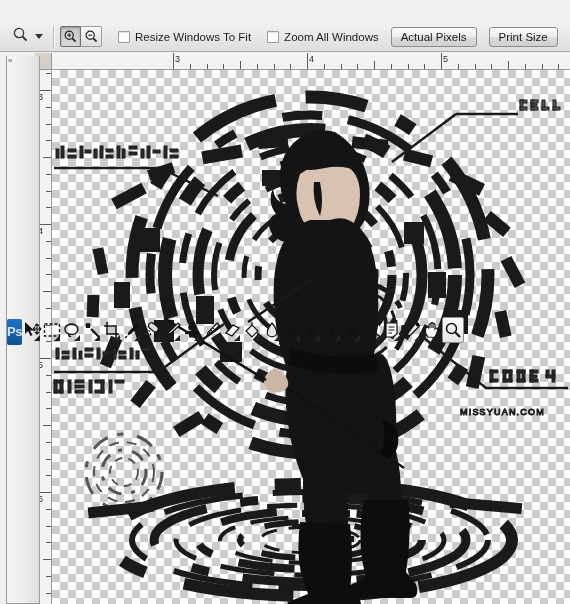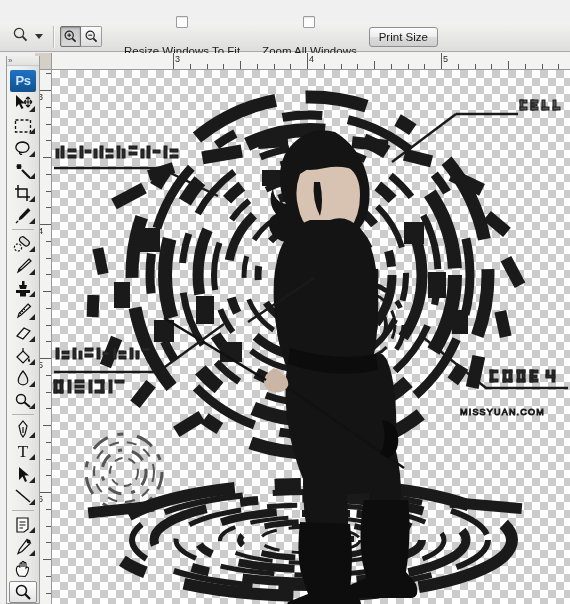--- a/index.html
+++ b/index.html
@@ -45,21 +45,21 @@
     background:linear-gradient(to bottom,#fcfcfc,#dcdcdc);
     border:1px solid #9a9a9a; border-radius:2px;
   }
   .mini-btn.on {
     background:linear-gradient(to bottom,#c6c6c6,#dadada);
     border-color:#6f6f6f; box-shadow:inset 0 1px 2px rgba(0,0,0,.3);
   }
   .mini-group { display:flex; }
   .mini-group .mini-btn:first-child { border-radius:2px 0 0 2px; }
   .mini-group .mini-btn:last-child { border-radius:0 2px 2px 0; border-left:none; }
-  .chk-wrap { display:flex; align-items:center; gap:17px; margin-left:22px;flex-direction:column; }
+  .chk-wrap { display:flex; align-items:center; gap:5px; margin-left:16px; }
   .chk {
     width:12px; height:12px; background:#fdfdfd;
     border:1px solid #9c9c9c; border-radius:1px;
     box-shadow:inset 0 1px 1px rgba(0,0,0,.10);
   }
   .chk-label { font-size:11.5px; color:#1c1c1c; white-space:nowrap; }
   .obtn {
     height:20px; padding:0 9px; margin-left:12px;
     background:linear-gradient(to bottom,#fdfdfd 0%,#ededed 48%,#dcdcdc 52%,#cfcfcf 100%);
     border:1px solid #8e8e8e; border-radius:3px;
@@ -102,21 +102,21 @@
     background-color:#ffffff;
   }
   #artwork { position:absolute; inset:0; }
 
   
   #toolbar {
     position:absolute; left:6px; top:56px; width:34px; height:548px;
     background:linear-gradient(to right,#f4f4f2 0%,#ececeA 60%,#dedede 100%);
     border:1px solid #9b9b9b; border-top:none;
     z-index:5;
-    display:flex; flex-direction:column; align-items:center;
+    display:flex; flex-direction:row; align-items:center;
   }
   #tb-head {
     width:100%; height:12px;
     background:linear-gradient(to bottom,#eeeeec,#e2e2e0);
     display:flex; align-items:center; justify-content:center;
     border-bottom:1px solid #c8c8c8;
   }
   #ps-logo {
     width:26px; height:26px; margin-top:4px;
     background:linear-gradient(to bottom,#1f72c4,#11518f);
@@ -186,20 +186,21 @@
     <div class="chk-wrap">
       <span class="chk"></span>
       <span class="chk-label">Resize Windows To Fit</span>
     </div>
 
     <div class="chk-wrap">
       <span class="chk"></span>
       <span class="chk-label">Zoom All Windows</span>
     </div>
 
+    <div class="obtn">Actual Pixels</div>
     <div class="obtn">Print Size</div>
   </div>
 
   <div id="ruler-h">
       <div class="tick" style="left: 138px; top: 0px; width: 1px; height: 17px;"></div>
       <div class="rlabel" style="left: 140px; top: 1px;">3</div>
       <div class="tick" style="left: 154.75px; top: 11px; width: 1px; height: 6px;"></div>
       <div class="tick" style="left: 171.5px; top: 11px; width: 1px; height: 6px;"></div>
       <div class="tick" style="left: 188.25px; top: 11px; width: 1px; height: 6px;"></div>
       <div class="tick" style="left: 205px; top: 8px; width: 1px; height: 9px;"></div>

